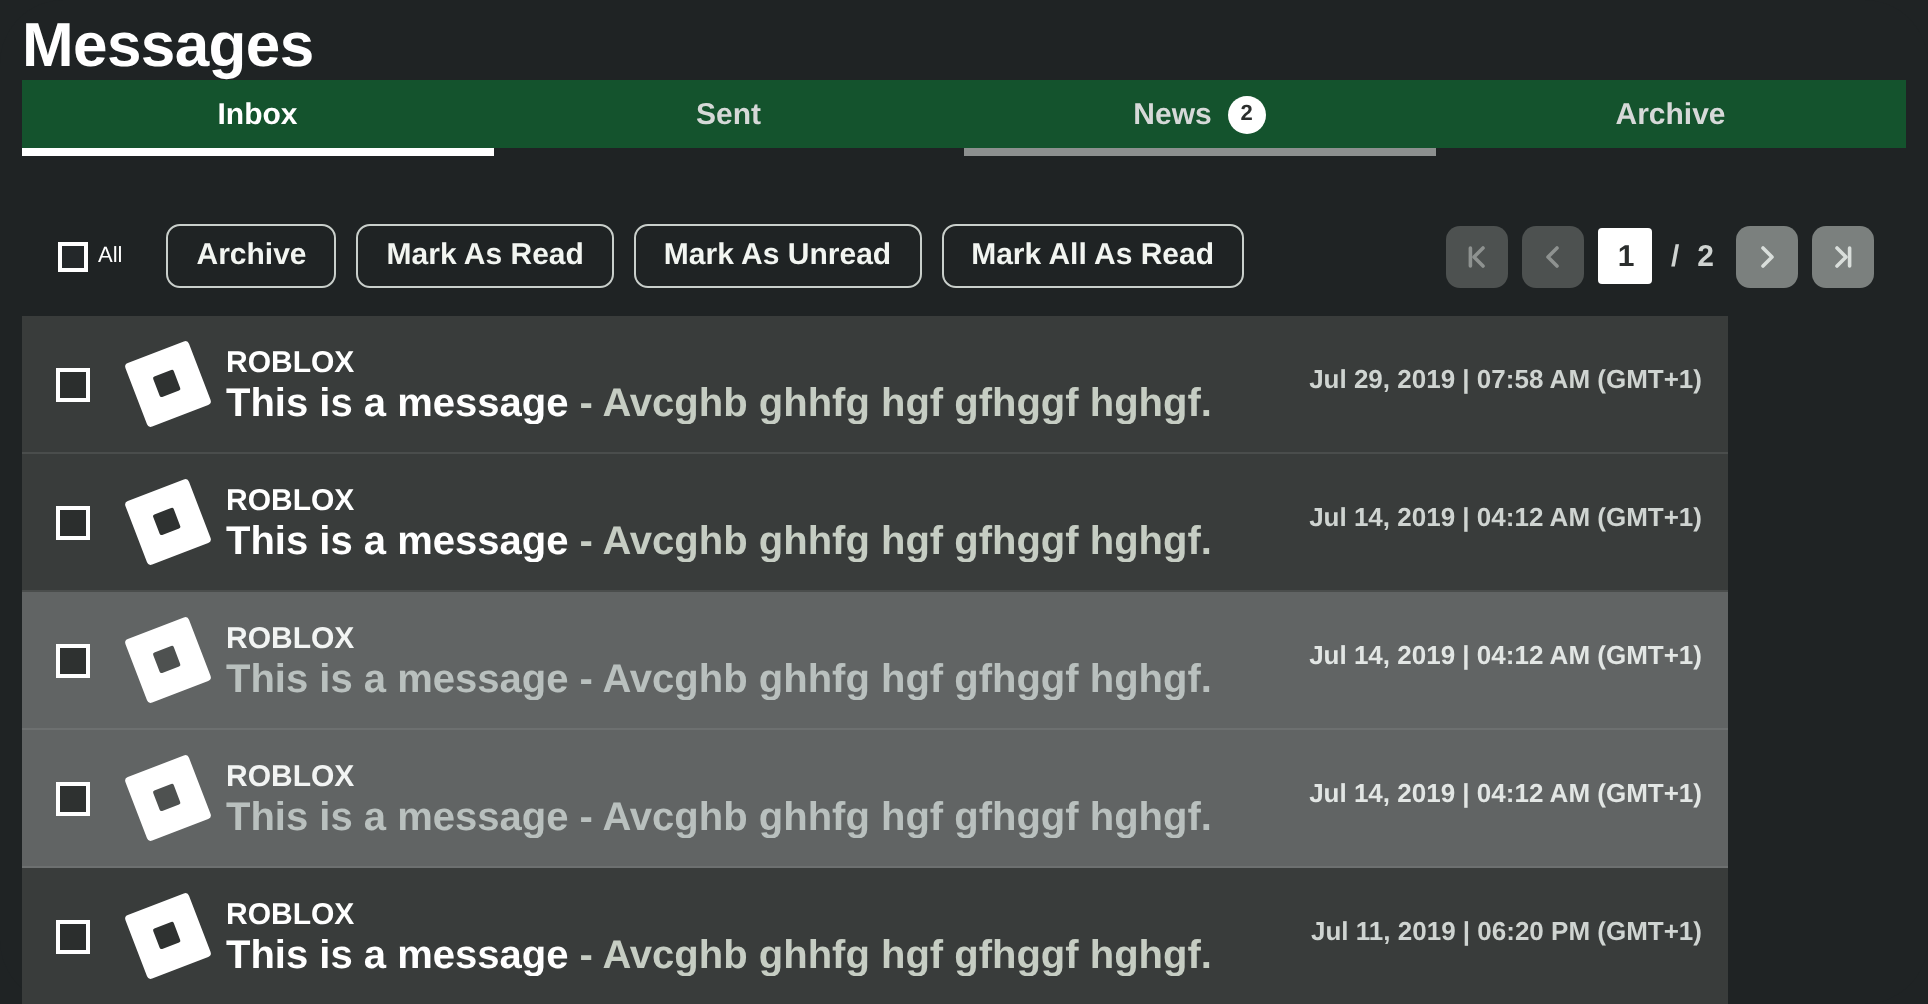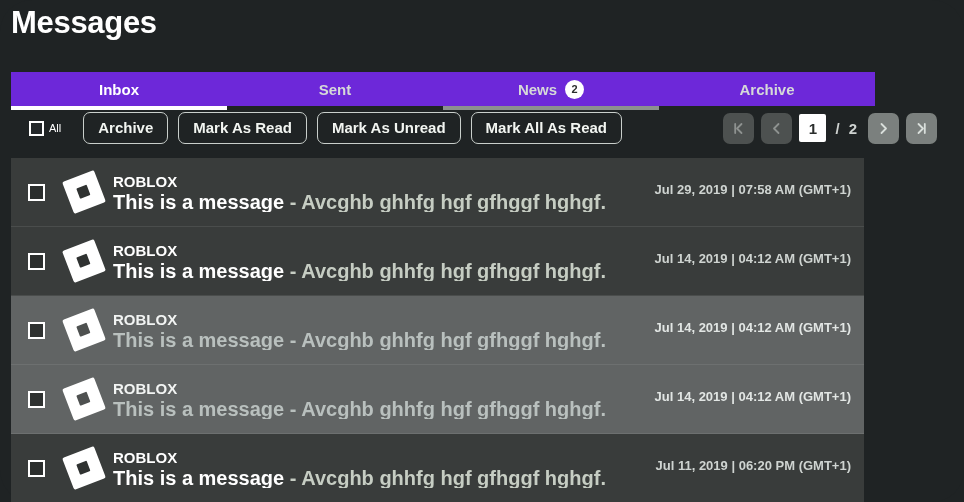--- a/index.html
+++ b/index.html
@@ -29,24 +29,24 @@
     font-weight: bold;
     color: #ffffff;
     letter-spacing: -0.3px;
     line-height: 42px;
   }
 
   
   .tab-bar {
     position: absolute;
     left: 11px;
-    top: 72px;
-    width: 864px;
+    top: 40px;
+    width: 942px;
     height: 34px;
-    background: #6d28d9;
+    background: #14532d;
     display: flex;
   }
   .tab {
     flex: 1 1 0;
     position: relative;
     display: flex;
     align-items: center;
     justify-content: center;
     gap: 8px;
     height: 34px;

